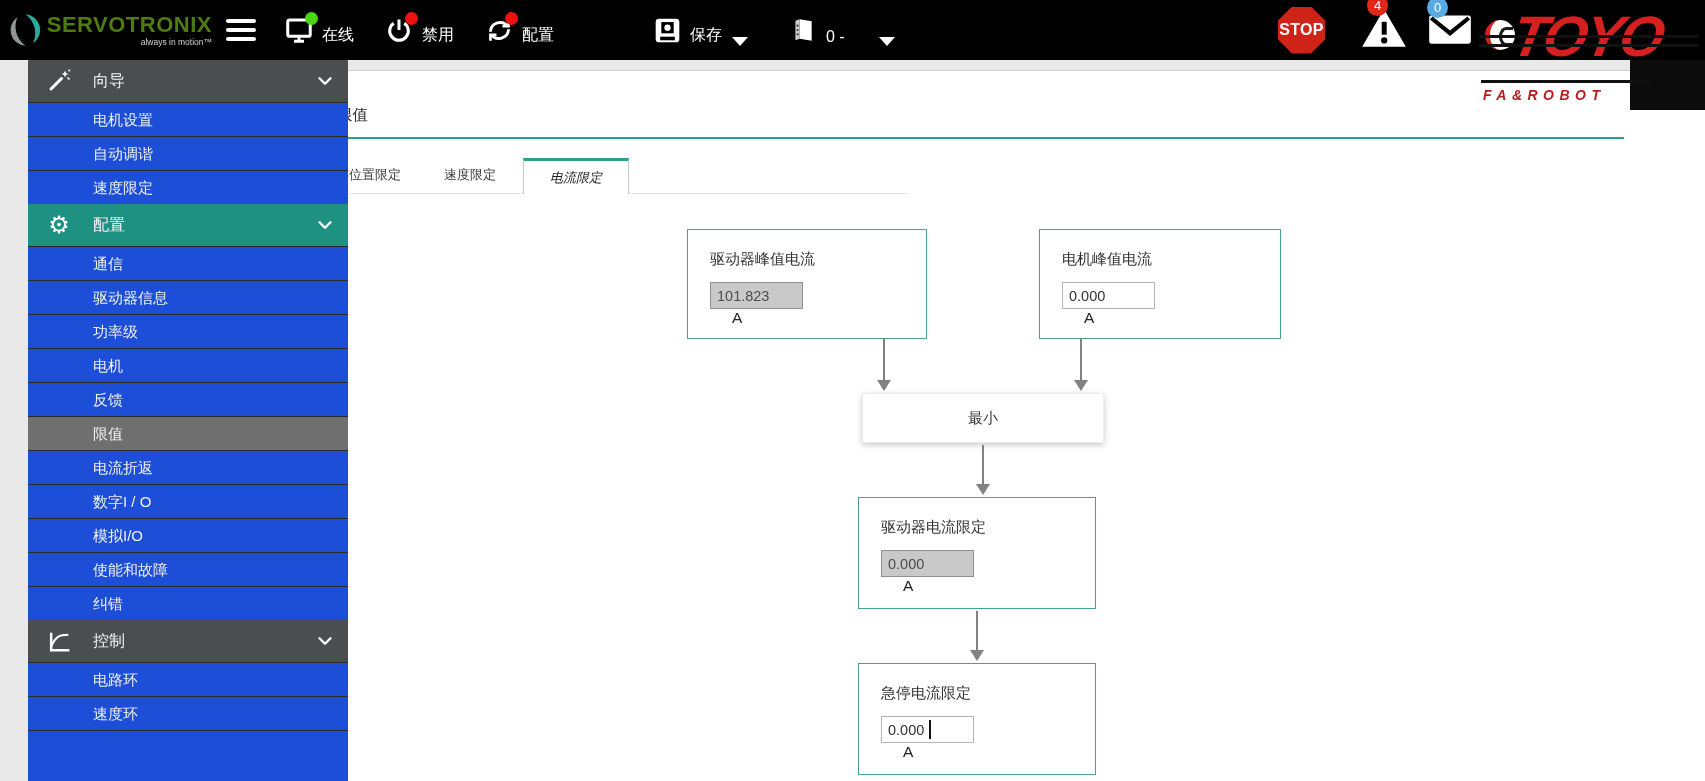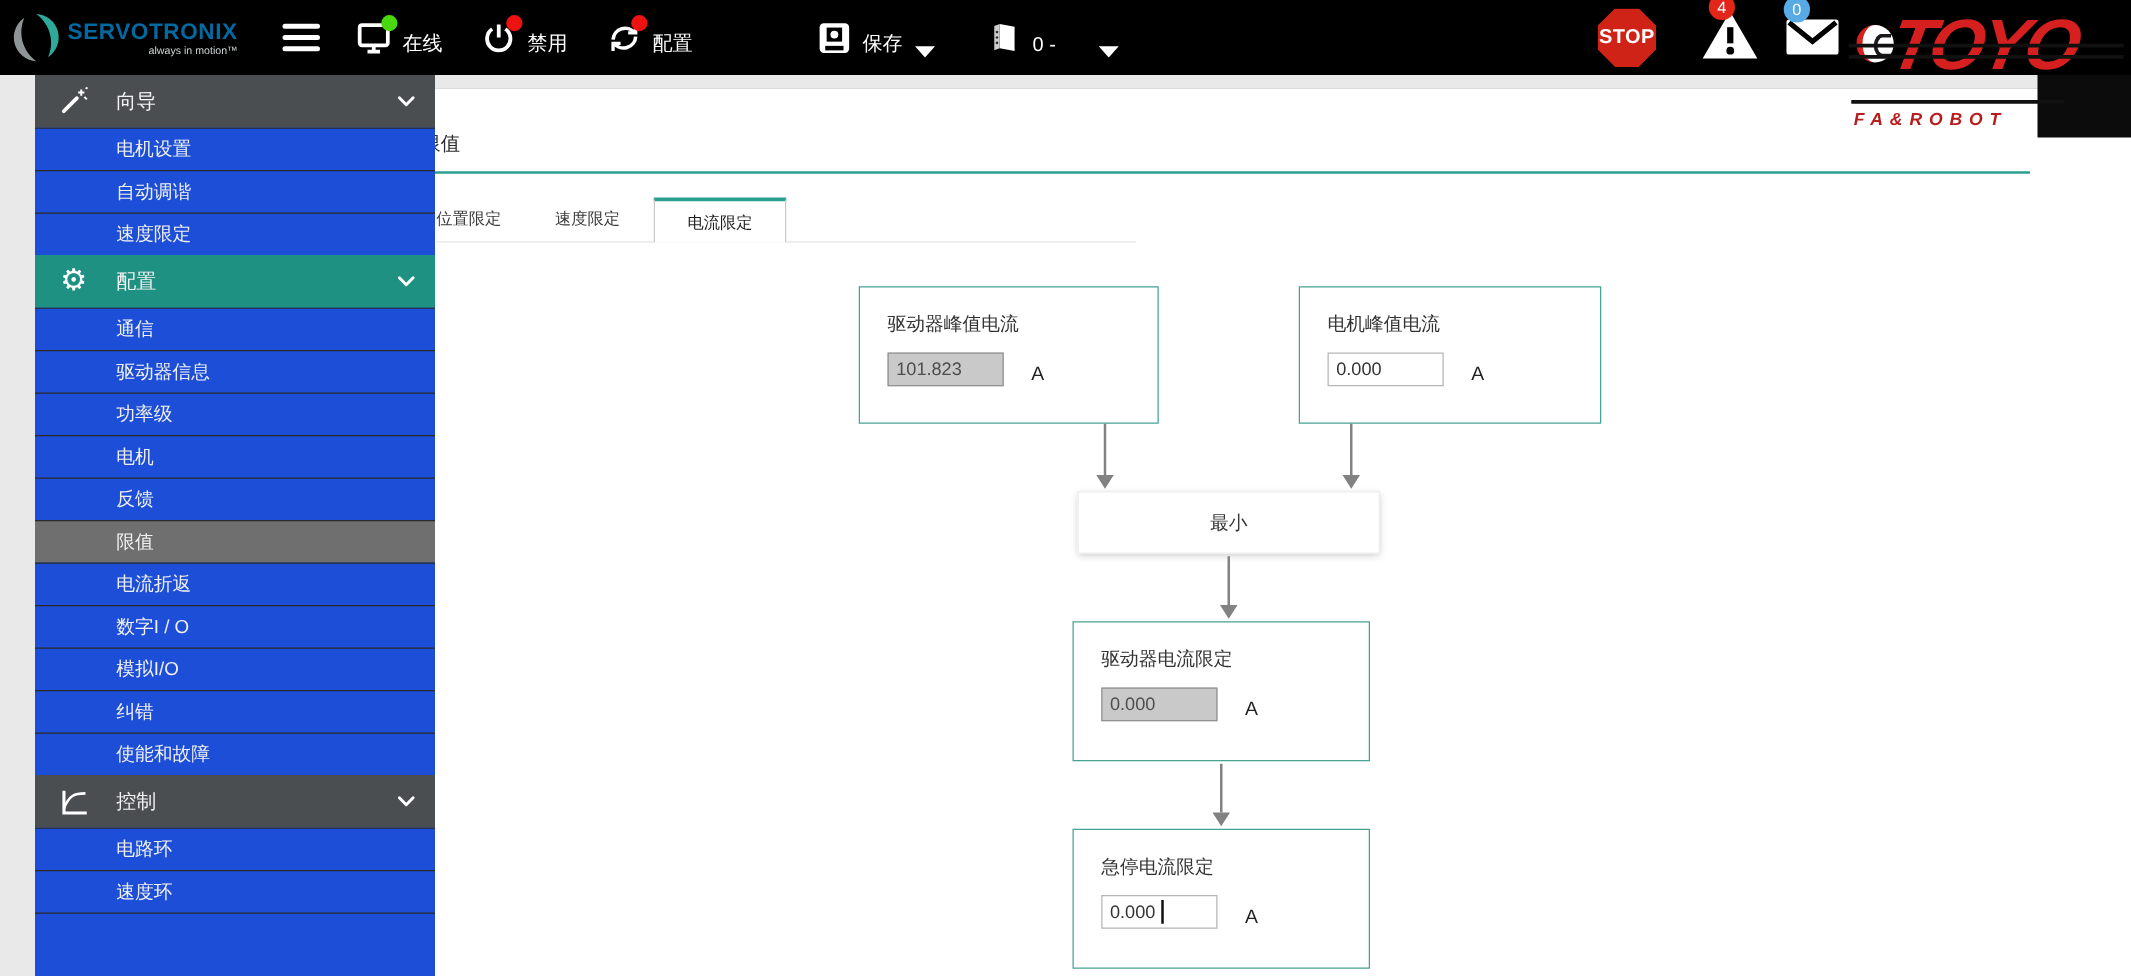--- a/index.html
+++ b/index.html
@@ -4,21 +4,21 @@
 <style>
   * { margin:0; padding:0; box-sizing:border-box; }
   html,body { width:1705px; height:781px; overflow:hidden;
     font-family:"Liberation Sans", sans-serif; background:#e9e9e9; }
 
   
   .topbar { position:absolute; left:0; top:0; width:1705px; height:60px;
     background:#000; display:flex; align-items:center; z-index:30; }
   .brand { display:flex; align-items:center; padding-left:8px; width:212px; }
   .brand-text { margin-left:4px; line-height:1; }
-  .brand-name { color:#0369a1; font-size:18px; font-weight:bold; letter-spacing:.5px; display:block; }
+  .brand-name { color:#4d7c0f; font-size:22px; font-weight:bold; letter-spacing:.5px; display:block; }
   .brand-tagline { color:#cfd4d4; font-size:8.5px; display:block; text-align:right; margin-top:2px; }
   .hamburger { margin-left:14px; width:34px; background:none; border:none; cursor:pointer; }
   .hamburger span { display:block; width:30px; height:4.5px; background:#fff; border-radius:2px; margin:4.5px 0; }
   .tb-item { display:flex; align-items:flex-end; color:#fff; font-size:16px; cursor:pointer; }
   .tb-icon { position:relative; width:30px; height:32px; display:inline-flex; align-items:center; justify-content:center; }
   .tb-label { margin-left:8px; white-space:nowrap; }
   .dot { position:absolute; top:-2px; right:-4px; width:13px; height:13px; border-radius:50%; }
   .dot.green { background:#49d810; } .dot.red { background:#ee1111; }
   .caret { width:0; height:0; border-left:8px solid transparent; border-right:8px solid transparent;
     border-top:9px solid #fff; margin-left:10px; }
@@ -58,27 +58,27 @@
   
   .panel { position:absolute; left:304px; top:70px; width:1401px; height:711px; background:#fff;
     border-top:1px solid #cfcfcf; border-left:1px solid #cfcfcf; border-radius:5px 0 0 0; z-index:10; }
   .page-title-block { margin:34px 81px 0 32px; padding-bottom:11px; border-bottom:2px solid #2ba091; }
   .page-title { font-size:15.5px; color:#2b2b2b; }
   .tabs { display:flex; align-items:flex-end; margin:19px 0 0 44px; height:36px; width:560px;
     border-bottom:1px solid #e3e3e3; }
   .tab { font-size:13px; color:#3a3a3a; height:36px; display:flex; align-items:center; cursor:pointer; }
   .tab.t2 { margin-left:43px; }
   .tab.active { margin-left:27px; padding:0 26px; background:#fff; border-top:3px solid #2ba091;
-    border-left:1px solid #c9c9c9; border-right:1px solid #c9c9c9; margin-bottom:-1px; color:#1e1e1e; }
+    border-left:1px solid #c9c9c9; border-right:1px solid #c9c9c9; margin-bottom:-1px; color:#1e1e1e;font-style:italic; }
 
   
   .diagram { position:absolute; left:0; top:0; width:100%; height:100%; }
   .dbox { position:absolute; background:#fff; border:1.5px solid #46a293; }
   .dbox .dlabel { margin:20px 0 0 22px; font-size:15px; color:#333; }
-  .drow { display:flex; align-items:flex-end; margin:13px 0 0 22px; }
+  .drow { display:flex; align-items:flex-start; margin:13px 0 0 22px;flex-direction:column; }
   .dinput { width:93px; height:27px; font-size:14.5px; padding-left:6px;
     font-family:"Liberation Sans", sans-serif; color:#333; background:#fff; border:1px solid #b5b5b5; }
   .dinput.ro { background:#c9c9c9; border:1px solid #919191; color:#4d4d4d; }
   .dunit { font-size:15.5px; color:#222; margin-left:22px; }
   .minbox { position:absolute; background:#fff; border:1px solid #ededed; box-shadow:0 2px 6px rgba(0,0,0,.22);
     display:flex; align-items:center; justify-content:center; font-size:15px; color:#333; }
   .varrow { position:absolute; width:2px; background:#828282; }
   .varrow::after { content:""; position:absolute; bottom:-11px; left:-6px; width:0; height:0;
     border-left:7px solid transparent; border-right:7px solid transparent; border-top:11px solid #828282; }
   .inwrap { position:relative; display:inline-block; }
@@ -227,22 +227,22 @@
   </div>
   <div class="s-item">通信</div>
   <div class="s-item">驱动器信息</div>
   <div class="s-item">功率级</div>
   <div class="s-item">电机</div>
   <div class="s-item">反馈</div>
   <div class="s-item selected">限值</div>
   <div class="s-item">电流折返</div>
   <div class="s-item">数字I / O</div>
   <div class="s-item">模拟I/O</div>
+  <div class="s-item">使能和故障</div>
   <div class="s-item">纠错</div>
-  <div class="s-item">使能和故障</div>
 
   <div class="s-header">
     <span class="s-icon">
       <svg width="25" height="25" viewBox="0 0 24 24" fill="none" stroke="#fff">
         <path d="M4 3.5 V20.5 H21.5" stroke-width="2.4"></path>
         <path d="M4 17 C8 7 12 5.5 20.5 5.5" stroke-width="2"></path>
       </svg>
     </span>
     <span>控制</span>
     <span class="s-chevron">

